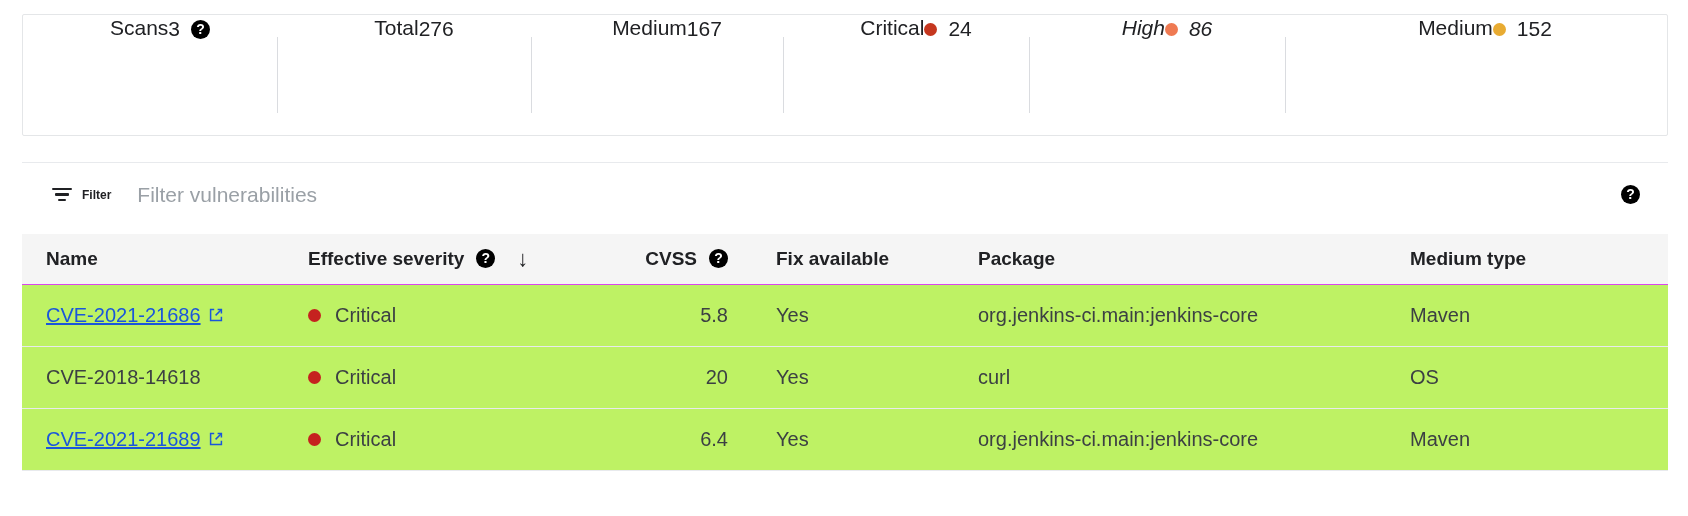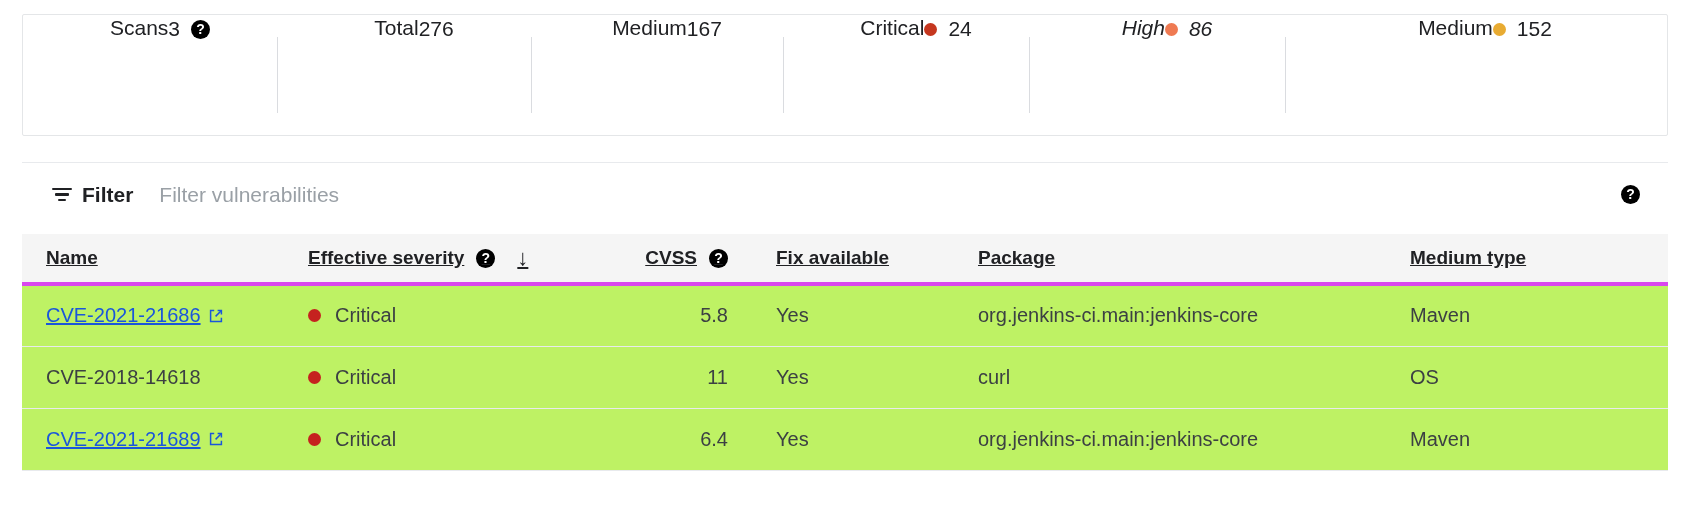--- a/index.html
+++ b/index.html
@@ -145,21 +145,21 @@
     display: block;
     height: 2.5px;
     background: #202124;
     border-radius: 1px;
   }
   .filter-glyph i:nth-child(1) { width: 20px; }
   .filter-glyph i:nth-child(2) { width: 14px; margin-left: 3px; }
   .filter-glyph i:nth-child(3) { width: 8px;  margin-left: 6px; }
 
   .filter-label {
-    font-size: 21px;
+    font-size: 12px;
     font-weight: 700;
     color: #202124;
     white-space: nowrap;
   }
   .filter-input {
     margin-left: 26px;
     border: none;
     outline: none;
     background: transparent;
     font-family: "Liberation Sans", sans-serif;
@@ -195,23 +195,22 @@
   .vuln-table thead tr {
     background: #f5f5f5;
     height: 50px;
   }
   .vuln-table thead th {
     font-size: 19px;
     font-weight: 700;
     color: #202124;
     padding-left: 24px;
     vertical-align: middle;
-    border-bottom: 4px solid #d946ef;
+    border-bottom: 1px solid #d946ef;
     white-space: nowrap;
-    text-decoration: underline;
   }
   .th-inner {
     display: flex;
     align-items: center;
     gap: 12px;
   }
   .th-inner.right {
     justify-content: flex-end;
     padding-right: 24px;
   }
@@ -418,21 +417,21 @@
       <tr>
         <td>
           <span class="cve-plain">CVE-2018-14618</span>
         </td>
         <td>
           <span class="sev-cell">
             <span class="dot" style="background: rgb(197, 34, 31);"></span>
             <span>Critical</span>
           </span>
         </td>
-        <td class="num">11</td>
+        <td class="num">20</td>
         <td>Yes</td>
         <td>curl</td>
         <td>OS</td>
       </tr>
 
       <tr>
         <td>
           <span class="cve-link">
             <span>CVE-2021-21689</span>
             <span class="ext-icon">

